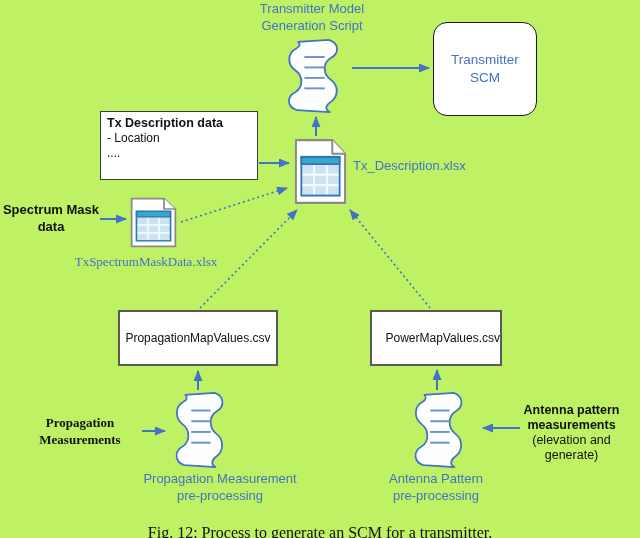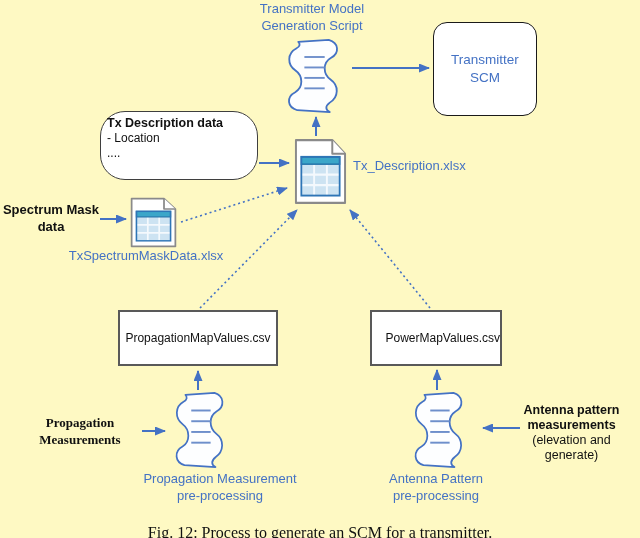--- a/index.html
+++ b/index.html
@@ -1,16 +1,16 @@
 <!DOCTYPE html>
 <html><head>
 <meta charset="utf-8">
 <style>
   html,body{margin:0;padding:0;background:#fff;}
-  .stage{position:relative;width:640px;height:538px;background:#fef9c3;overflow:hidden;
+  .stage{position:relative;width:640px;height:538px;background:#bef264;overflow:hidden;
          font-family:"Liberation Sans",sans-serif;}
   .abs{position:absolute;}
   .c{text-align:center;}
   .blue{color:#4472C4;}
   .lbl{font-size:13px;line-height:17px;}
   .bold{font-weight:bold;color:#111;}
   .line{display:block;}
   .box{box-sizing:border-box;background:#fff;border:1.5px solid #3f3f3f;}
   .csvbox{box-sizing:border-box;background:#fff;border:2px solid #595959;
           display:flex;align-items:center;justify-content:center;
@@ -93,41 +93,41 @@
     <span class="line">Generation Script</span>
   </div>
   <svg class="abs" style="left:280px;top:38px" width="65" height="76">
       <use href="#sym-scroll" width="65" height="76"></use>
     </svg>
 
   <div class="abs scmbox blue" style="left:433px;top:22px;width:104px;height:94px;">
     <span>Transmitter SCM</span>
   </div>
 
-  <div class="abs box descbox" style="left:100px;top:111px;width:158px;height:69px;border-radius:25px;">
+  <div class="abs box descbox" style="left:100px;top:111px;width:158px;height:69px;">
     <span class="line t">Tx Description data</span>
     <span class="line i">- Location</span>
     <span class="line i">....</span>
   </div>
 
   <svg class="abs" style="left:293px;top:138px" width="55" height="67">
       <use href="#sym-xlsx" width="55" height="67"></use>
     </svg>
   <div class="abs lbl blue" style="left:353px;top:157px;white-space:nowrap;">
     <span>Tx_Description.xlsx</span>
   </div>
 
   <div class="abs lbl bold c" style="left:0px;top:201px;width:102px;">
     <span class="line">Spectrum Mask</span>
     <span class="line">data</span>
   </div>
   <svg class="abs" style="left:129px;top:197px" width="49" height="51">
       <use href="#sym-xlsx" width="49" height="51"></use>
     </svg>
-  <div class="abs lbl blue c" style="left:55px;top:247px;width:182px;">
+  <div class="abs lbl blue c" style="left:55px;top:253px;width:182px;font-family:Liberation Serif, serif;">
     <span>TxSpectrumMaskData.xlsx</span>
   </div>
 
   <div class="abs csvbox" style="left:118px;top:310px;width:160px;height:56px;">
     <span>PropagationMapValues.csv</span>
   </div>
   <div class="abs csvbox" style="left:370px;top:310px;width:132px;height:56px;justify-content:flex-end;">
     <span>PowerMapValues.csv</span>
   </div>
 

